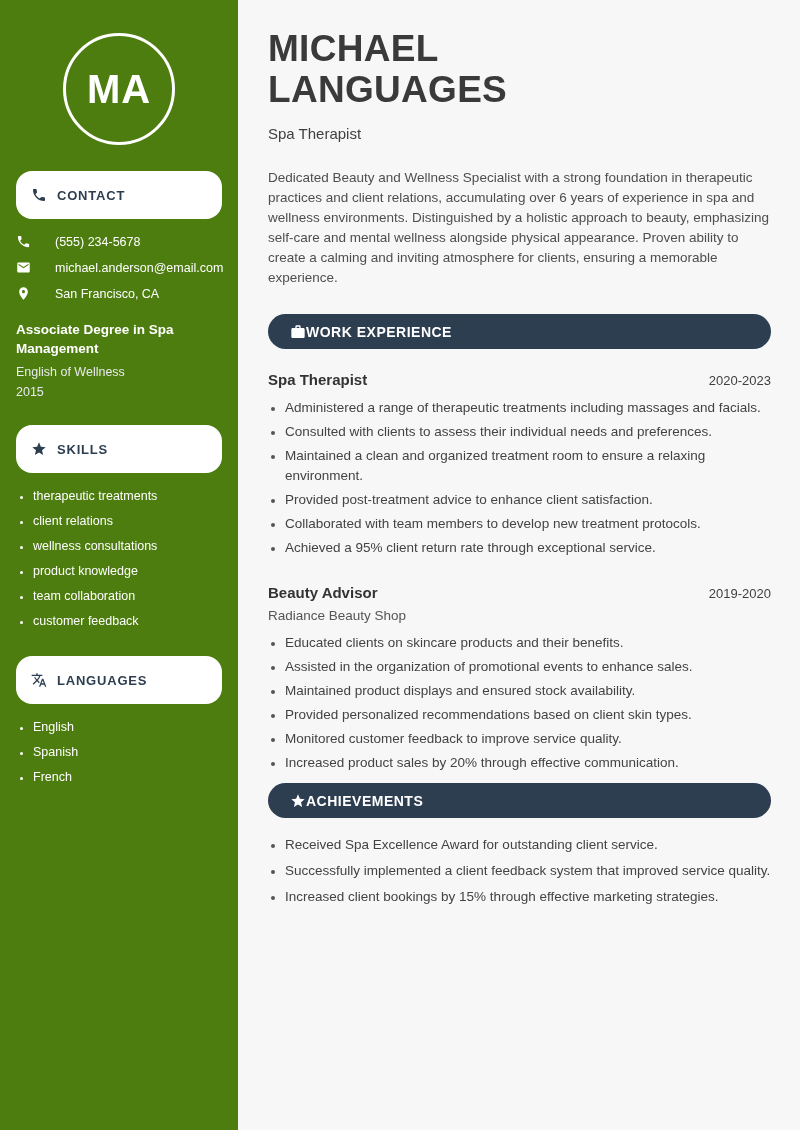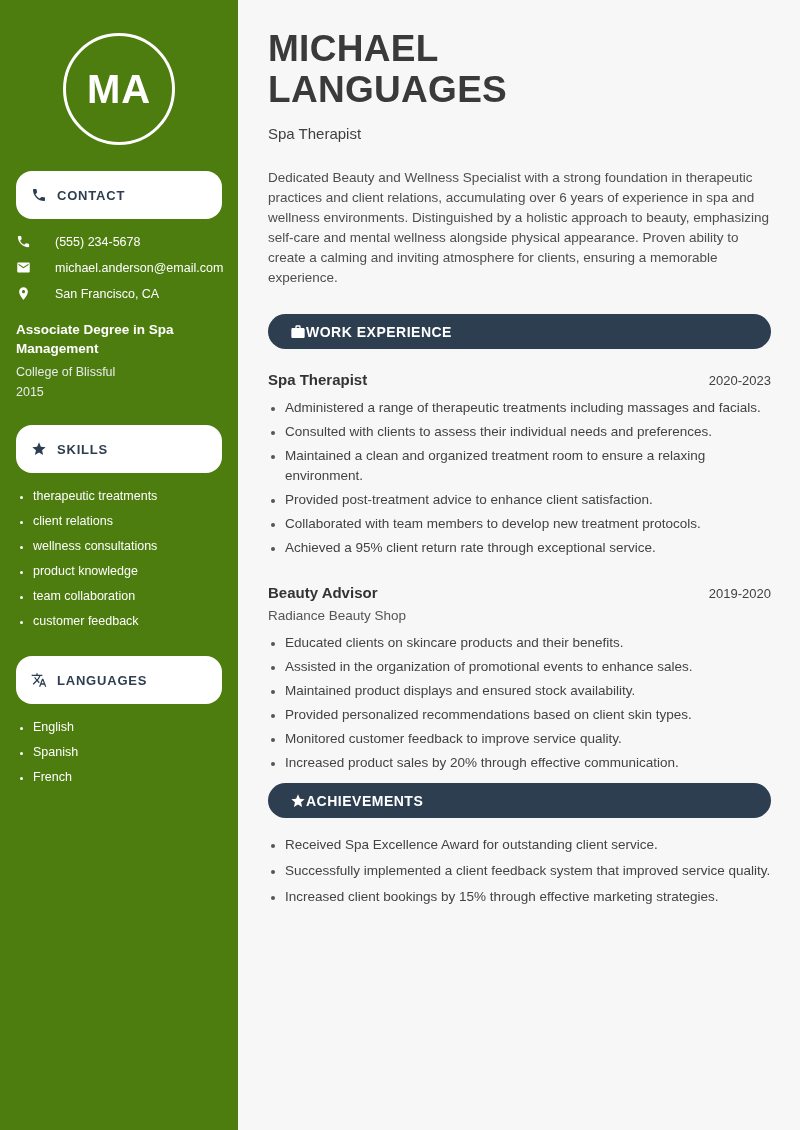--- a/index.html
+++ b/index.html
@@ -91,21 +91,21 @@
         <svg viewBox="0 0 24 24">
             <path d="M12 2C8.13 2 5 5.13 5 9c0 5.25 7 13 7 13s7-7.75 7-13c0-3.87-3.13-7-7-7zm0 9.5c-1.38 0-2.5-1.12-2.5-2.5s1.12-2.5 2.5-2.5 2.5 1.12 2.5 2.5-1.12 2.5-2.5 2.5z"></path>
           </svg>
         <span>San Francisco, CA</span>
       </div>
     </div>
 
 
     <div class="edu-block">
       <div class="edu-degree">Associate Degree in Spa Management</div>
-      <div class="edu-school">College of Blissful</div>
+      <div class="edu-school">English of Wellness</div>
       <div class="edu-year">2015</div>
     </div>
 
     <div class="pill-side">
       <svg viewBox="0 0 24 24" fill="currentColor">
           <path d="M12 17.27L18.18 21l-1.64-7.03L22 9.24l-7.19-.61L12 2 9.19 8.63 2 9.24l5.46 4.73L5.82 21z"></path>
         </svg>
       <span>SKILLS</span>
     </div>
 

